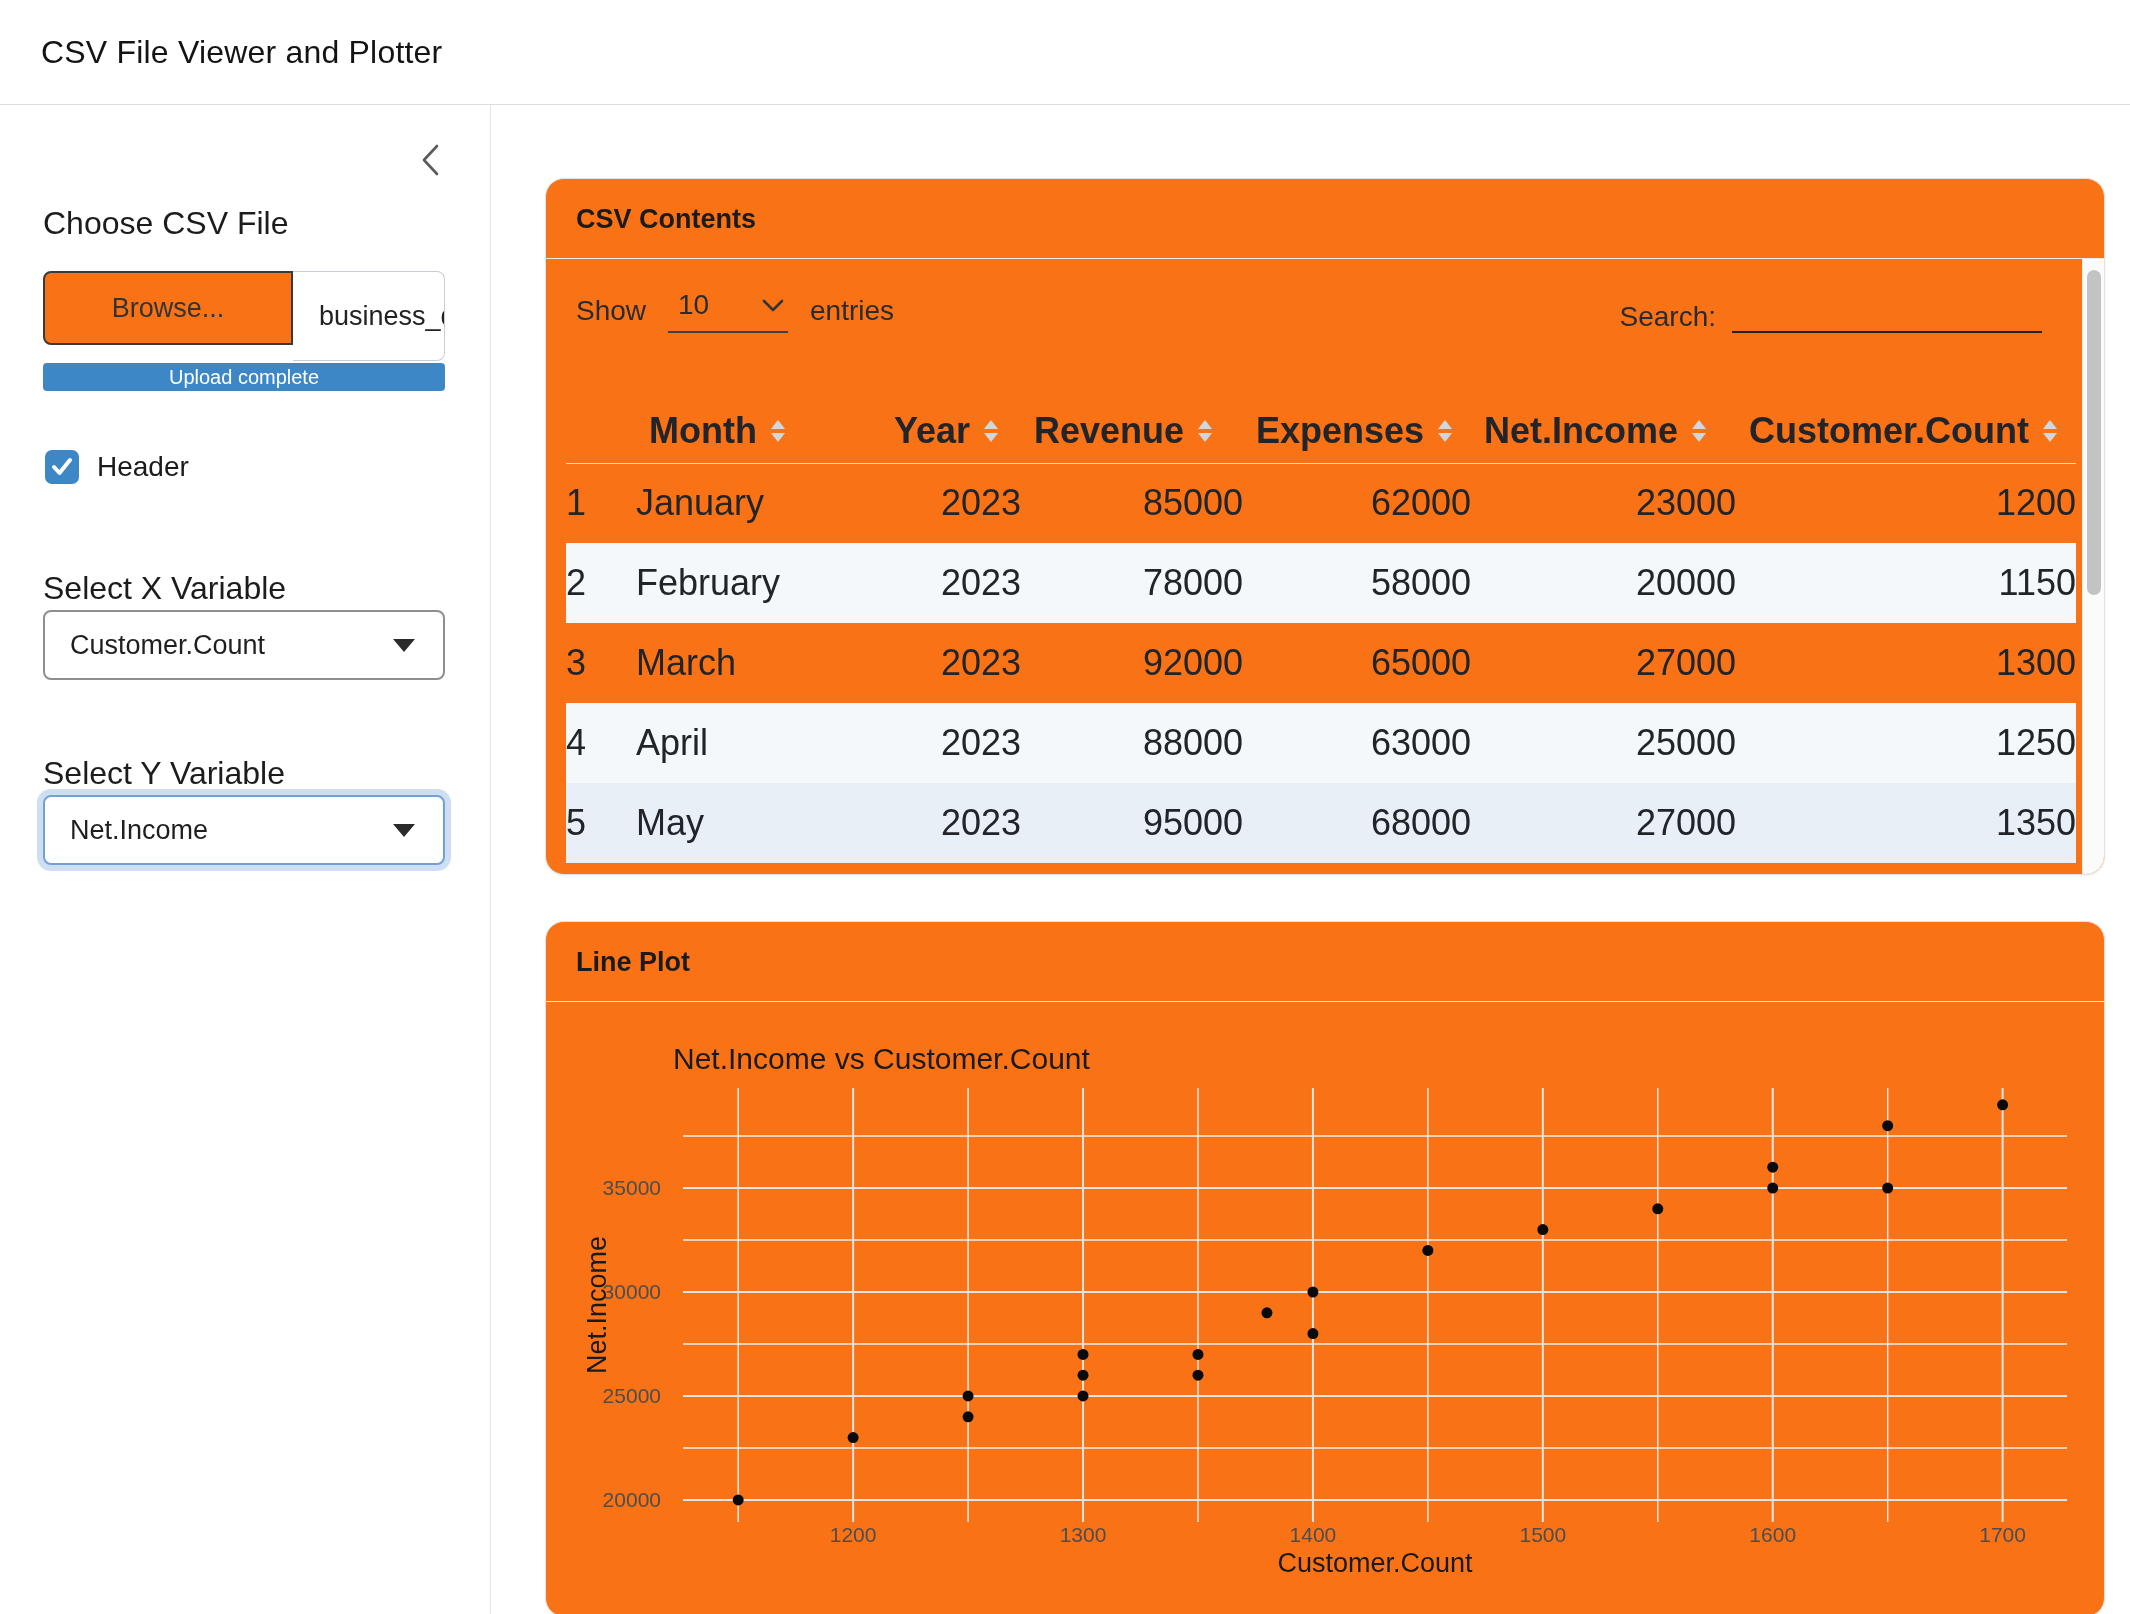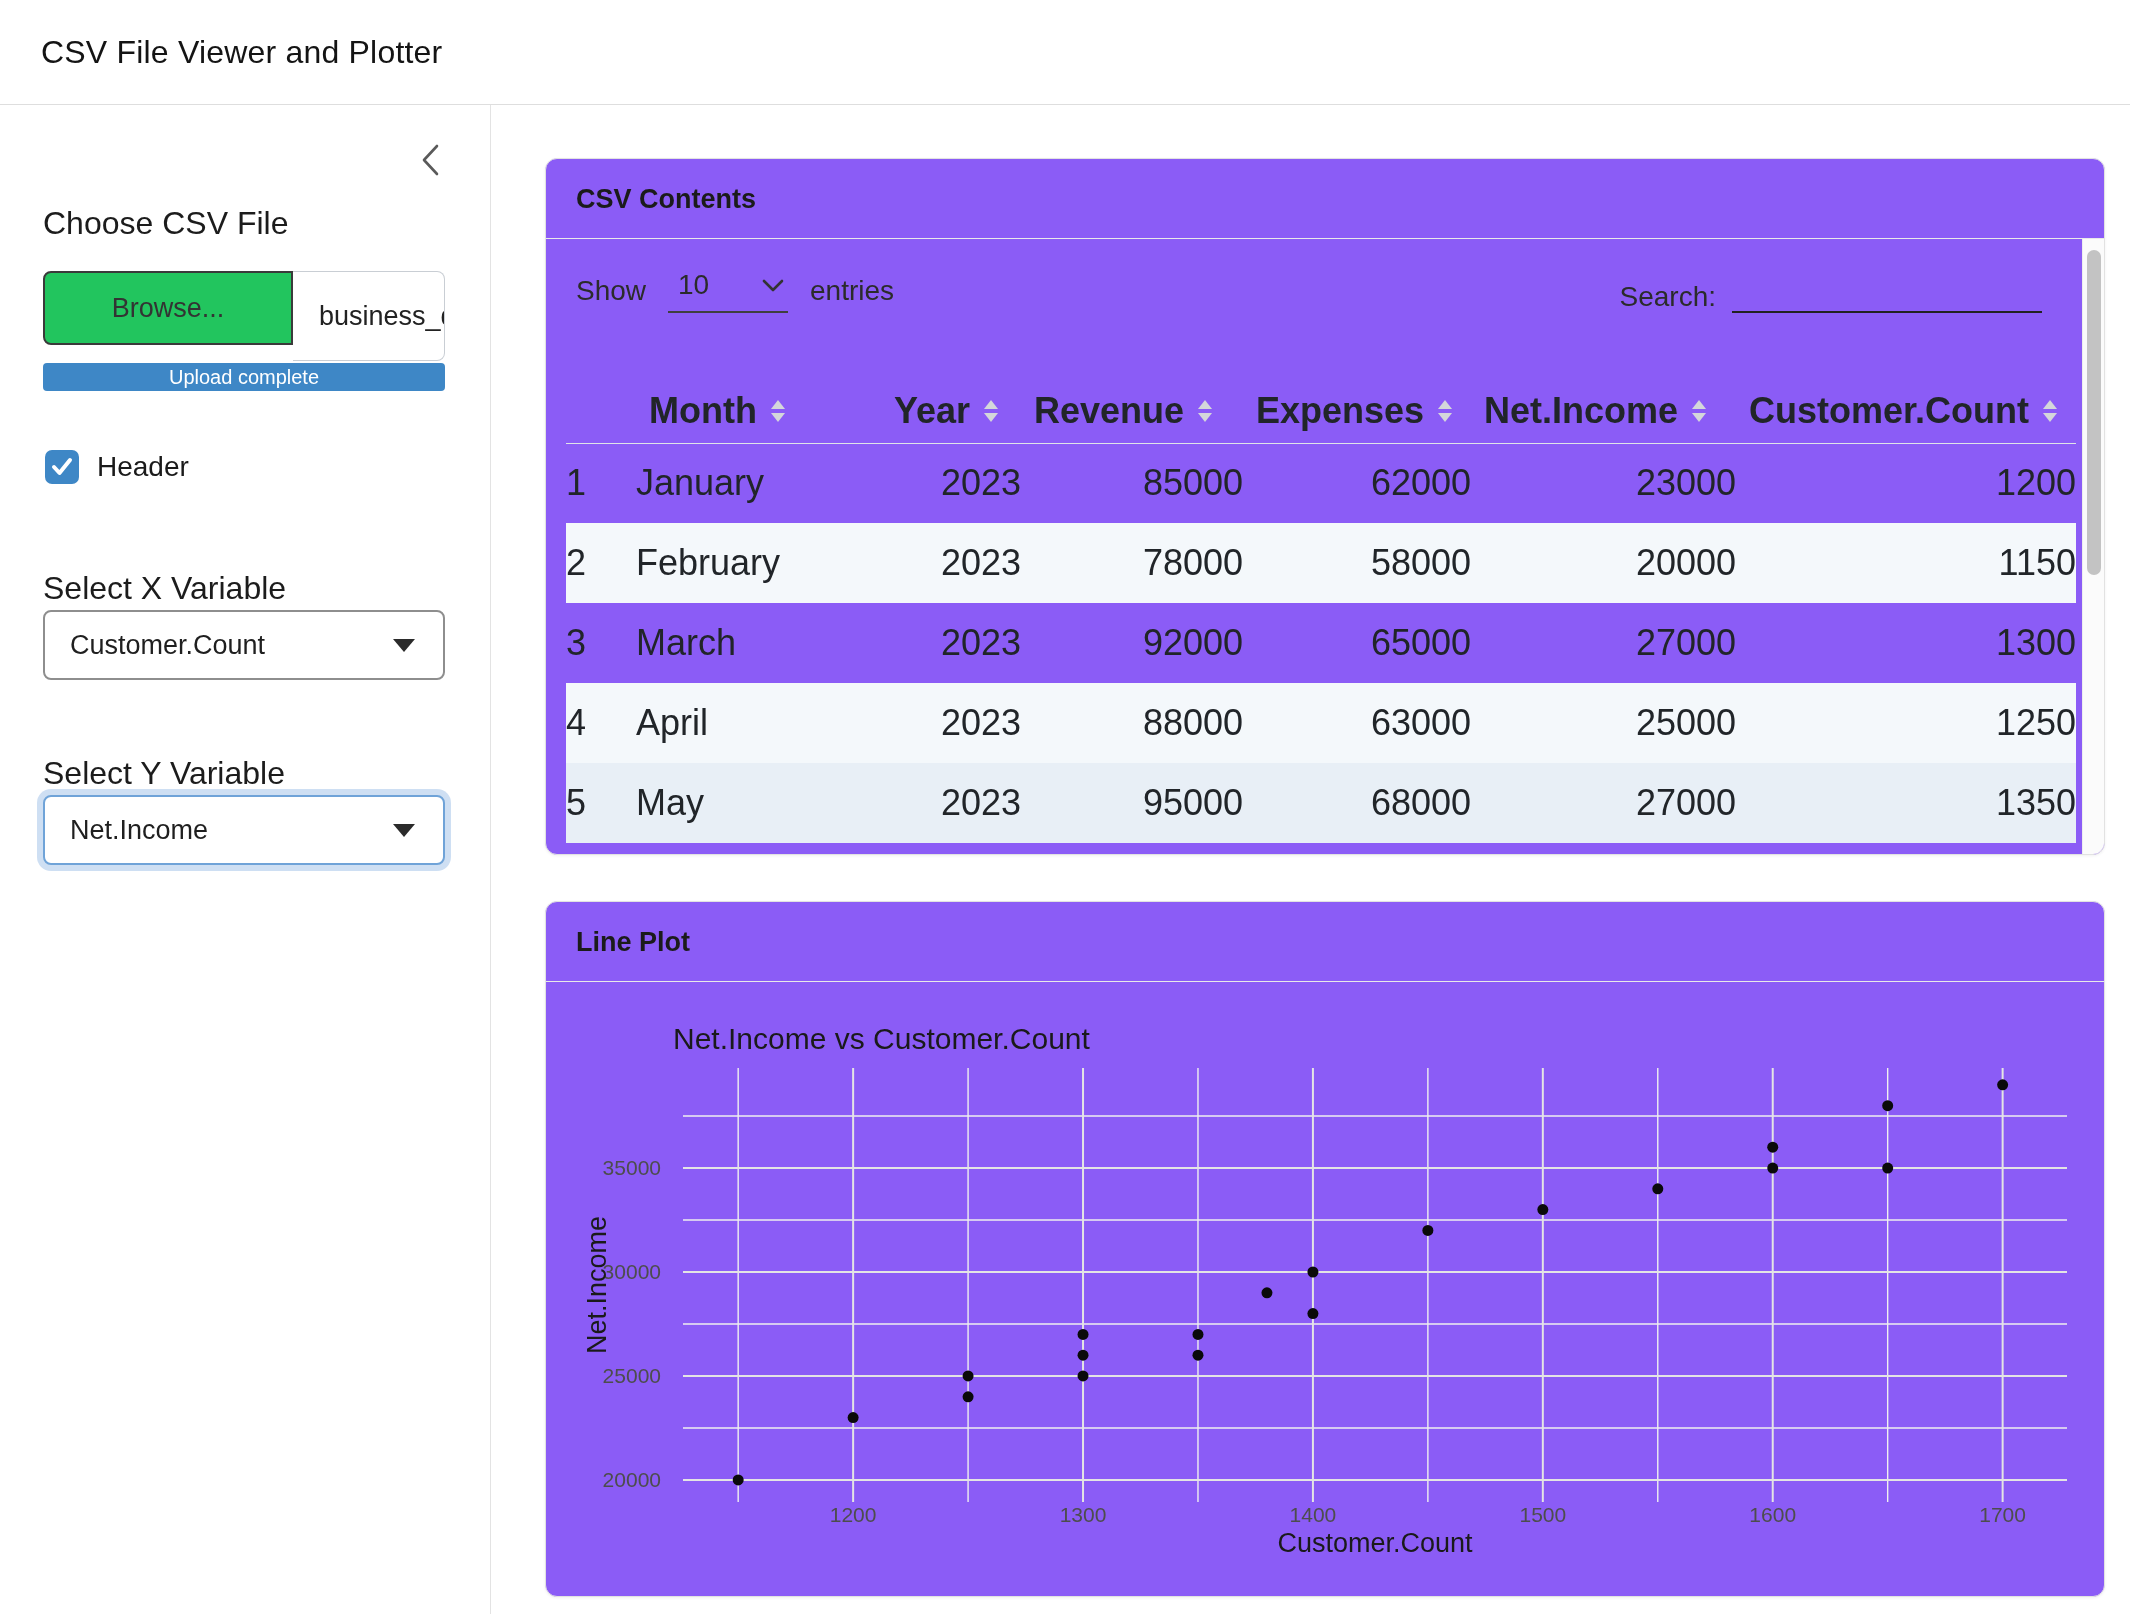--- a/index.html
+++ b/index.html
@@ -14,21 +14,21 @@
   #topbar h1 { position:absolute; left:41px; top:0; line-height:105px;
     font-size:32px; font-weight:500; color:#141414; letter-spacing:.2px; }
   
   #sidebar { position:absolute; left:0; top:105px; width:491px; height:1509px;
     background:#fff; border-right:1px solid #e3e3e3; }
   .collapse-btn { position:absolute; left:418px; top:38px; width:26px; height:34px;
     cursor:pointer; }
   .sb-label { position:absolute; left:43px; font-size:32px; color:#1c1c1c; }
   .file-group { position:absolute; left:43px; top:166px; width:402px; height:90px;
     display:flex; }
-  .browse-btn { width:250px; height:74px; background:#22c55e; border:2px solid #3a3a3a;
+  .browse-btn { width:250px; height:74px; background:#f97316; border:2px solid #3a3a3a;
     border-radius:8px 0 0 8px; font-size:27px; color:#333; display:flex;
     align-items:center; justify-content:center; cursor:pointer; }
   .file-name { flex:1; height:90px; border:1px solid #c9ced4; border-left:none;
     border-radius:0 8px 8px 0; font-size:27px; color:#222; display:flex;
     align-items:center; padding-left:26px; overflow:hidden; white-space:nowrap; }
   .progress { position:absolute; left:43px; top:258px; width:402px; height:28px;
     border-radius:4px; overflow:hidden; }
   .progress-bar { width:100%; height:100%; color:#ffffff; font-size:20px;
     text-align:center; line-height:28px; }
   .checkbox-row { position:absolute; left:45px; top:345px; display:flex;
@@ -38,22 +38,22 @@
   .checkbox-label { font-size:28px; color:#1a1a1a; }
   .select-box { position:absolute; left:43px; width:402px; height:70px;
     background:#fff; border:2px solid #8e8e8e; border-radius:8px; display:flex;
     align-items:center; padding:0 28px 0 25px; font-size:27px; color:#1f1f1f;
     cursor:pointer; justify-content:space-between; }
   .select-box .caret { width:0; height:0; border-left:11px solid transparent;
     border-right:11px solid transparent; border-top:13px solid #2b2b2b; }
   .select-box.focused { border-color:#6fa3d8;
     box-shadow:0 0 0 6px rgba(126,171,223,.38); }
   
-  .card { position:absolute; background:#8b5cf6; border:1px solid #e2e2e2;
-    border-radius:12px; box-shadow:0 1px 3px rgba(0,0,0,.06); overflow:hidden; }
+  .card { position:absolute; background:#f97316; border:1px solid #e2e2e2;
+    border-radius:19px; box-shadow:0 1px 3px rgba(0,0,0,.06); overflow:hidden;margin-top:20px; }
   #csv-card { left:545px; top:158px; width:1560px; height:697px; }
   #plot-card { left:545px; top:901px; width:1560px; height:696px; }
   .card-header { height:80px; line-height:80px; padding-left:30px;
     border-bottom:1px solid #e9e9e9; font-size:27px; font-weight:600; color:#1b1b1b; }
   .card-body { position:absolute; left:0; right:0; top:80px; bottom:0; }
   
   .dt-controls { position:absolute; left:30px; right:62px; top:30px;
     display:flex; justify-content:space-between; align-items:flex-end;
     font-size:28px; color:#2b2b2b; }
   .dt-length { display:flex; align-items:center; gap:22px; }

